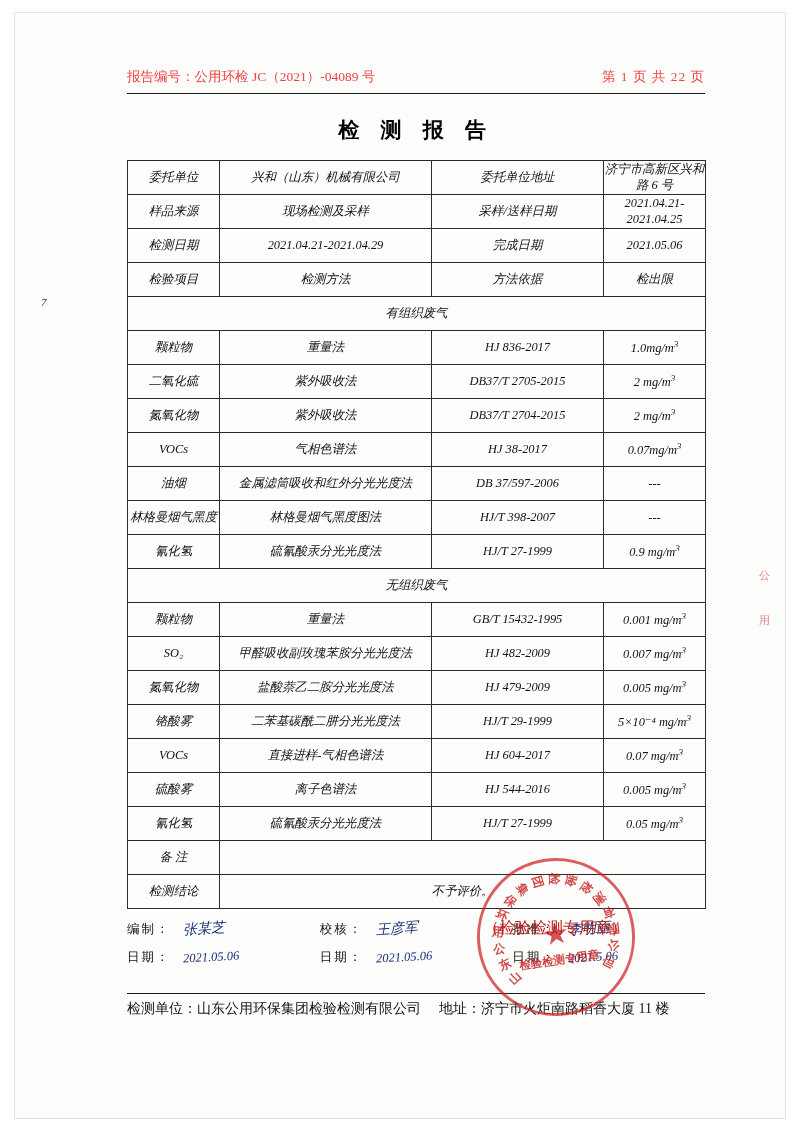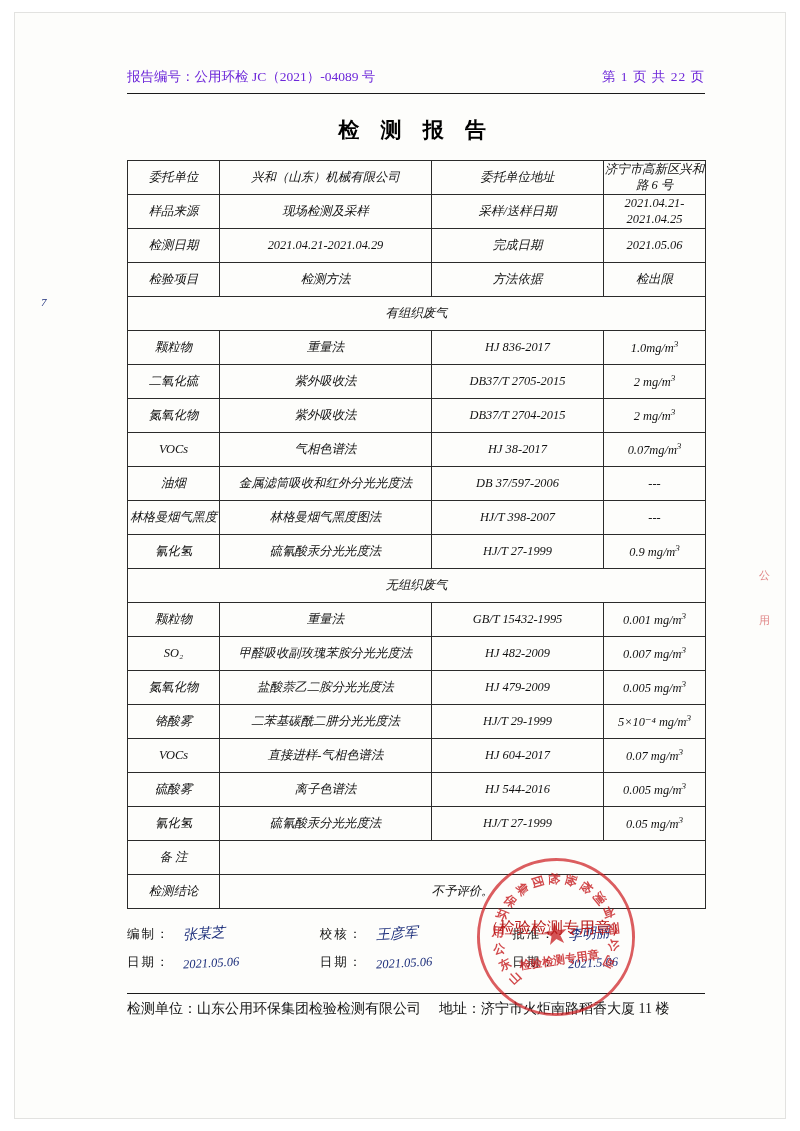--- a/index.html
+++ b/index.html
@@ -34,21 +34,21 @@
     left: 112px;
     top: 55px;
     width: 578px;
   }
   
   .hdr {
     display: flex;
     justify-content: space-between;
     align-items: baseline;
     font-size: 13.5px;
-    color: #6d28d9;
+    color: #ef4444;
     padding-bottom: 6px;
   }
   .hdr .right { letter-spacing: 1px; }
   .hdr-rule {
     border-bottom: 1.6px solid #1a1a1a;
     width: 578px;
     margin-top: 1px;
   }
   .doc-title {
     text-align: center;
@@ -87,21 +87,21 @@
   
   .sigs {
     position: relative;
     display: flex;
     width: 578px;
     margin-top: 6px;
     font-size: 12.5px;
     color: #111;
   }
   .sigcol { width: 33.33%; position: relative; height: 62px; }
-  .sigrow { display: flex; align-items: flex-end; height: 28px; }
+  .sigrow { display: flex; align-items: center; height: 28px; }
   .sigrow .k { width: 52px; letter-spacing: 2px; }
   .sigrow .v {
     font-family: "Liberation Serif", serif;
     color: #1b2d7a;
     font-style: italic;
     font-size: 14px;
     transform: rotate(-4deg);
     margin-left: 4px;
     white-space: nowrap;
   }

